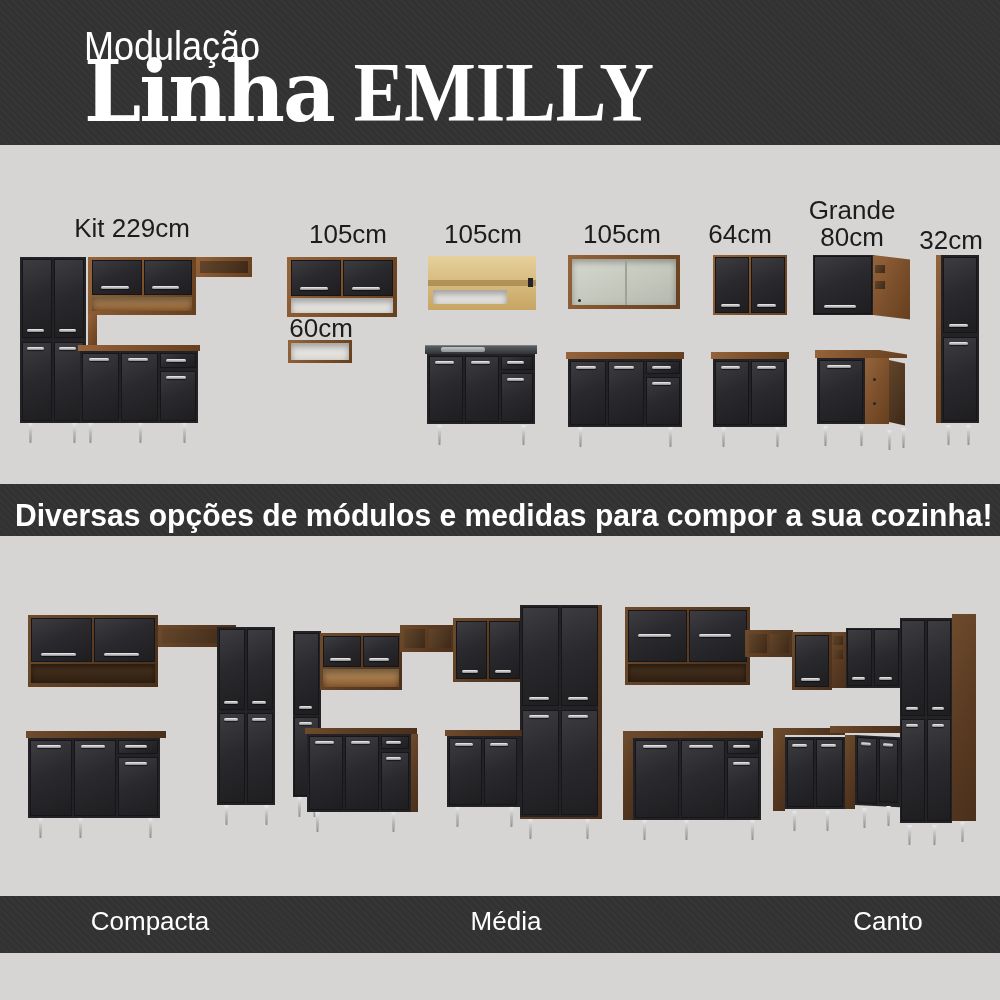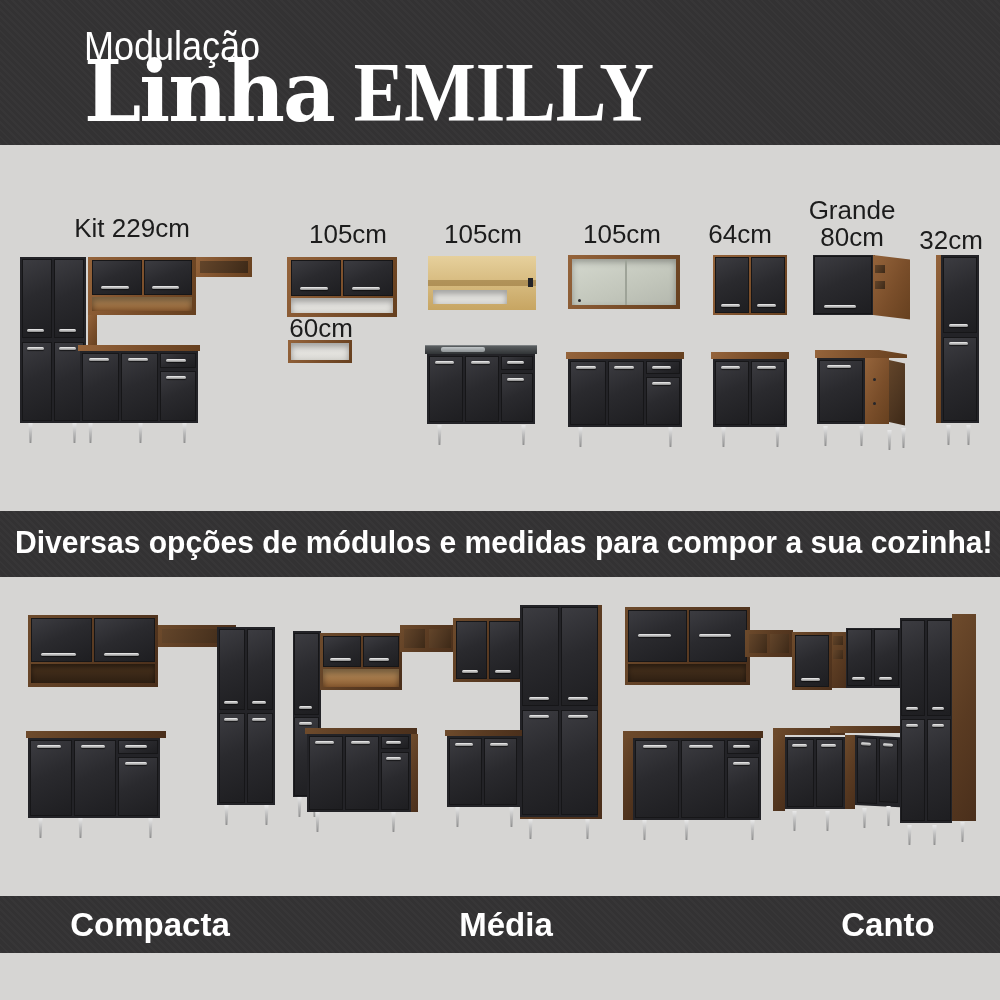--- a/index.html
+++ b/index.html
@@ -14,22 +14,22 @@
   .title{position:absolute;left:84px;top:50px;color:#fff;white-space:nowrap;
          font-family:"DejaVu Serif","Liberation Serif",serif;font-size:84px;line-height:1;
          transform:scaleX(.97);transform-origin:left}
   .title .t1{font-weight:700;margin-right:20px;letter-spacing:-2px}
   .title .t2{font-family:"Liberation Serif",serif;font-weight:700;letter-spacing:0px;
              display:inline-block;transform:scaleX(.93);transform-origin:left}
   .mlabel{position:absolute;transform:translateX(-50%);color:#1c1c1c;font-size:26px;
           white-space:nowrap;text-align:center;line-height:27px}
   .banner-text{position:absolute;left:0;top:14px;width:1000px;text-align:center;color:#fff;
                font-size:31px;font-weight:700;transform:scaleX(.97);white-space:nowrap}
-  .klabel{position:absolute;transform:translateX(-50%);color:#fff;font-size:33px;
-          font-weight:700;top:10px;white-space:nowrap}
+  .klabel{position:absolute;transform:translateX(-50%);color:#fff;font-size:26px;
+          font-weight:400;top:10px;white-space:nowrap}
   
   .m{position:absolute}
   .m div,.m i{position:absolute;box-sizing:border-box;display:block}
   .dk{background:#232327}
   .d{background:linear-gradient(155deg,#3c3c41 0%,#2a2a2e 45%,#1e1e21 100%);border:1px solid #161618}
   .d::after{content:"";position:absolute;left:16%;width:58%;height:3px;border-radius:2px;
             background:linear-gradient(#f3f3f3,#8a8a8a);box-shadow:0 1px 1px rgba(0,0,0,.55)}
   .hb::after{bottom:5px}
   .ht::after{top:4px}
   .hm::after{top:calc(50% - 2px)}
@@ -186,21 +186,21 @@
 
 <div class="m" style="left:936px;top:255px;width:46px;height:192px">
   <div class="w" style="left:0;top:0;width:6px;height:168px"></div>
   <div class="dk" style="left:5px;top:0;width:38px;height:168px"></div>
   <div class="d hb" style="left:7px;top:2px;width:34px;height:76px"></div>
   <div class="d ht" style="left:7px;top:82px;width:34px;height:84px"></div>
   <i class="lg" style="left:10px;top:170px"></i>
   <i class="lg" style="left:30px;top:170px"></i>
 </div>
 
-<section class="band" style="top:511px;height:66px">
+<section class="band" style="top:484px;height:52px">
   <p class="banner-text" style="margin:0">Diversas opções de módulos e medidas para compor a sua cozinha!</p>
 </section>
 
 <section class="sect" style="top:566px;height:330px"></section>
 
 <div class="m" style="left:18px;top:600px;width:270px;height:252px">
   <div class="wr" style="left:10px;top:15px;width:130px;height:72px"></div>
   <div class="d hb" style="left:13px;top:18px;width:61px;height:44px"></div>
   <div class="d hb" style="left:76px;top:18px;width:61px;height:44px"></div>
   <div class="shd" style="left:13px;top:64px;width:124px;height:19px"></div>

